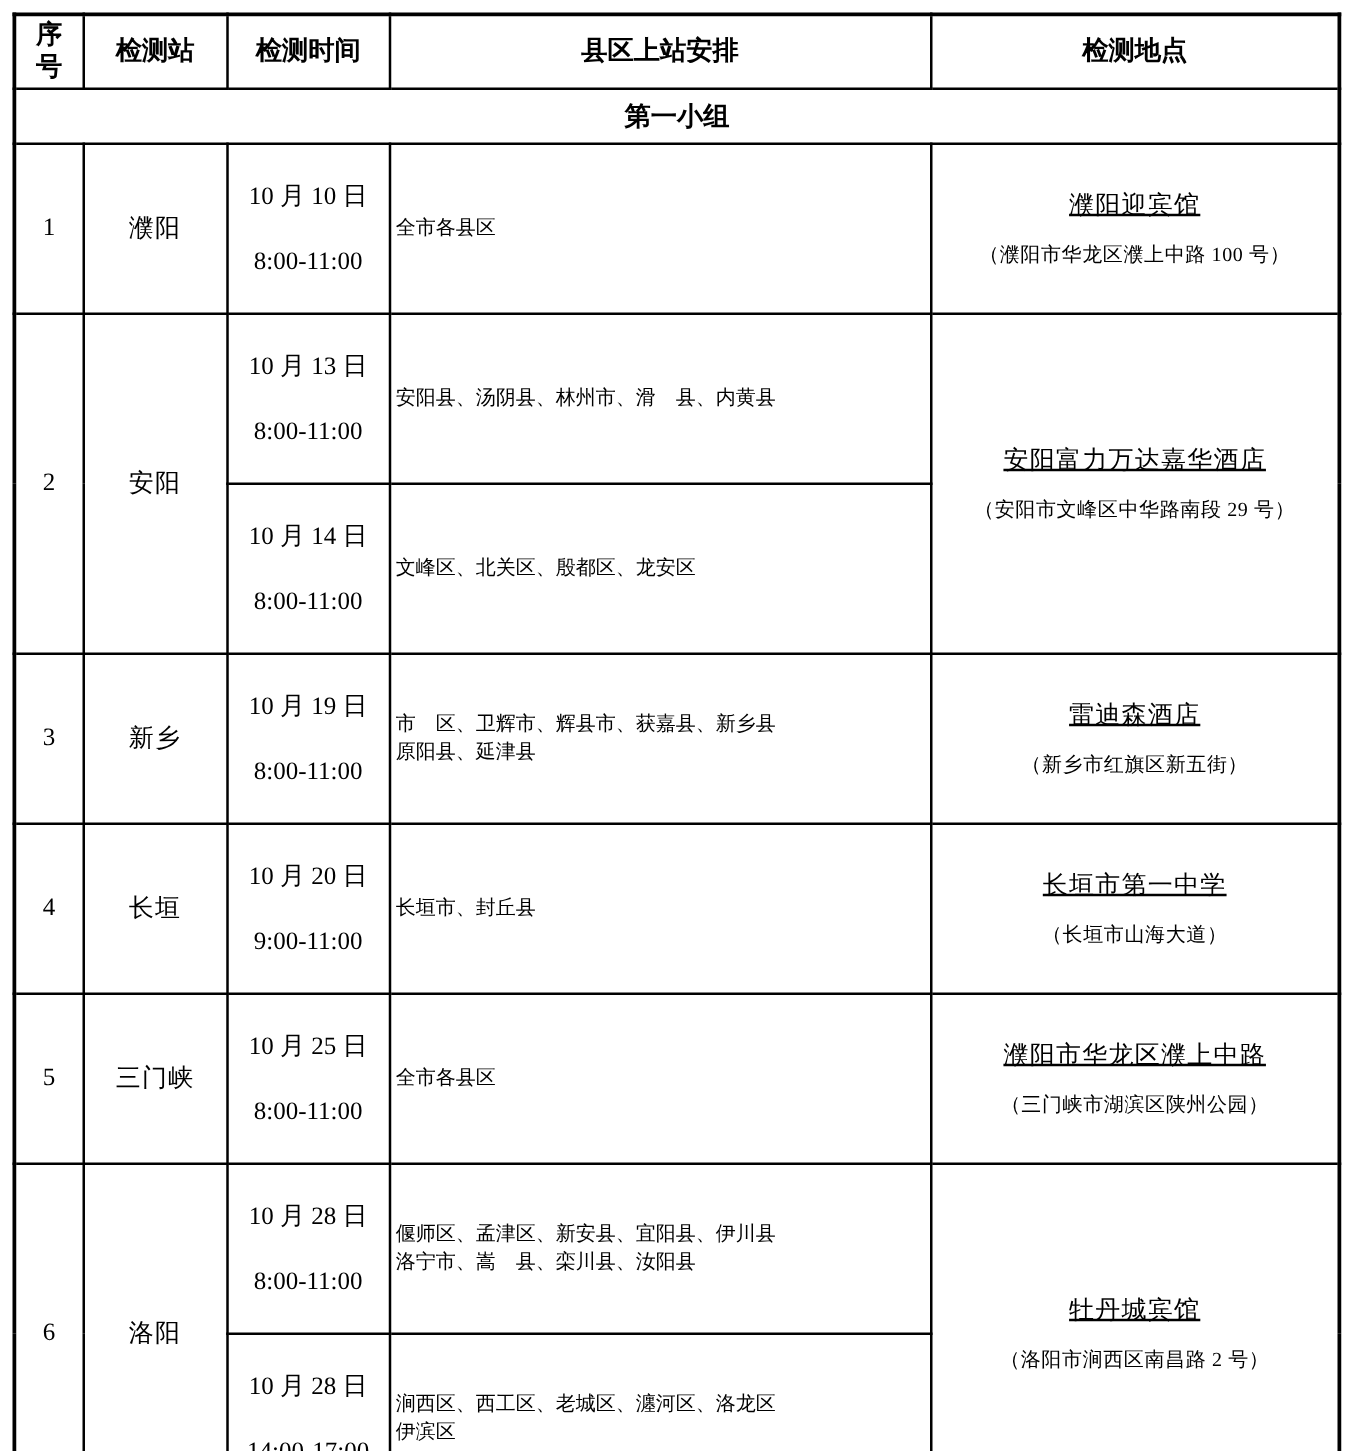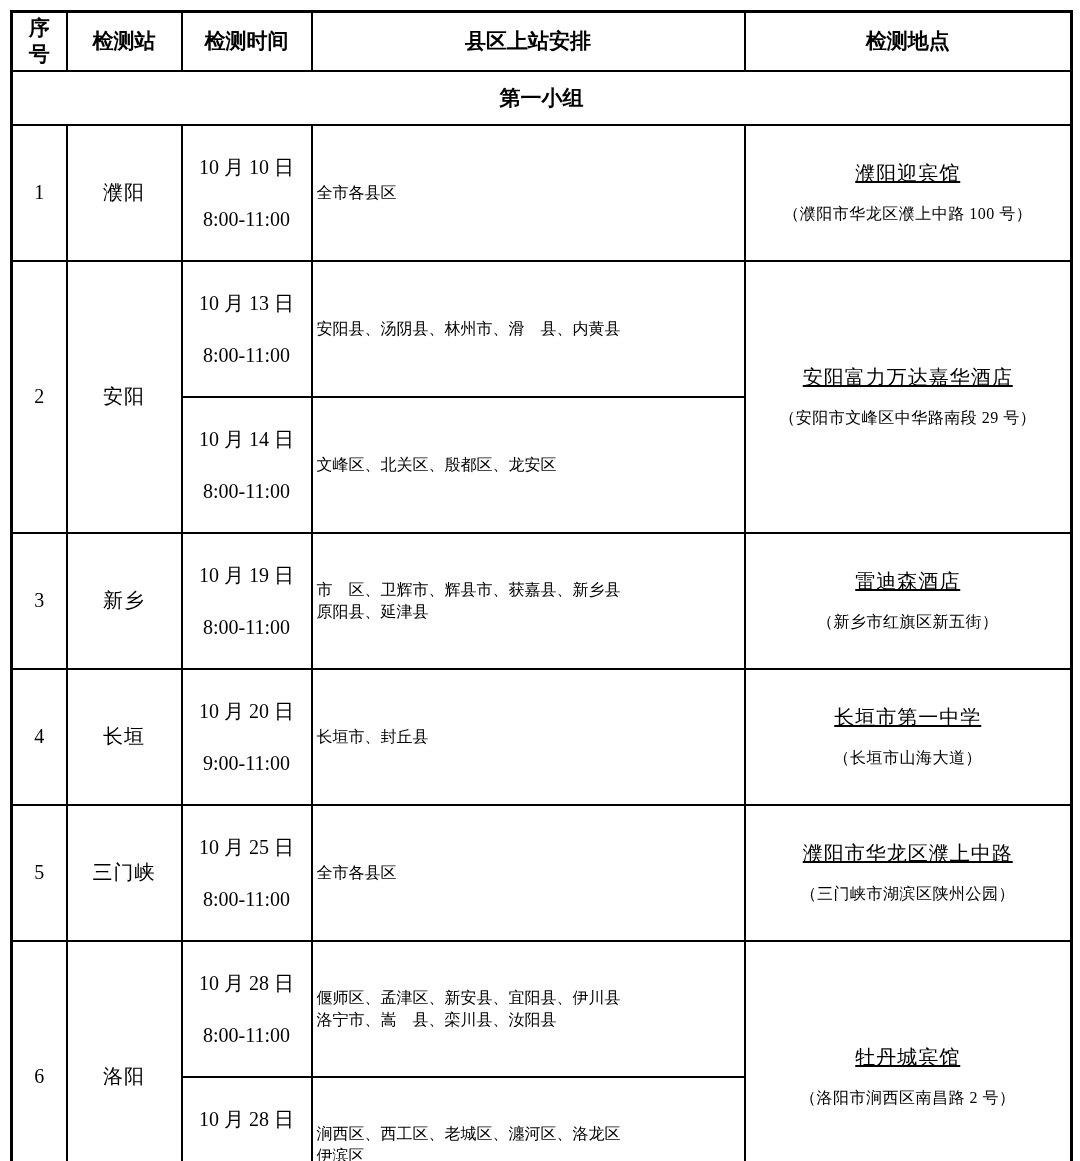--- a/index.html
+++ b/index.html
@@ -51,21 +51,21 @@
       <th class="pre">序
 号</th>
       <th>检测站</th>
       <th>检测时间</th>
       <th>县区上站安排</th>
       <th>检测地点</th>
     </tr>
   </thead>
   <tbody>
 
-    <tr style="height:54px">
+    <tr style="height:44px">
       <td colspan="5" class="group-cell">第一小组</td>
     </tr>
 
     <tr style="height:58px">
       <td class="c seq">1</td>
       <td class="c station">濮阳</td>
       <td class="time">
         <div>10 月 10 日</div>
         <div>8:00-11:00</div>
       </td>

